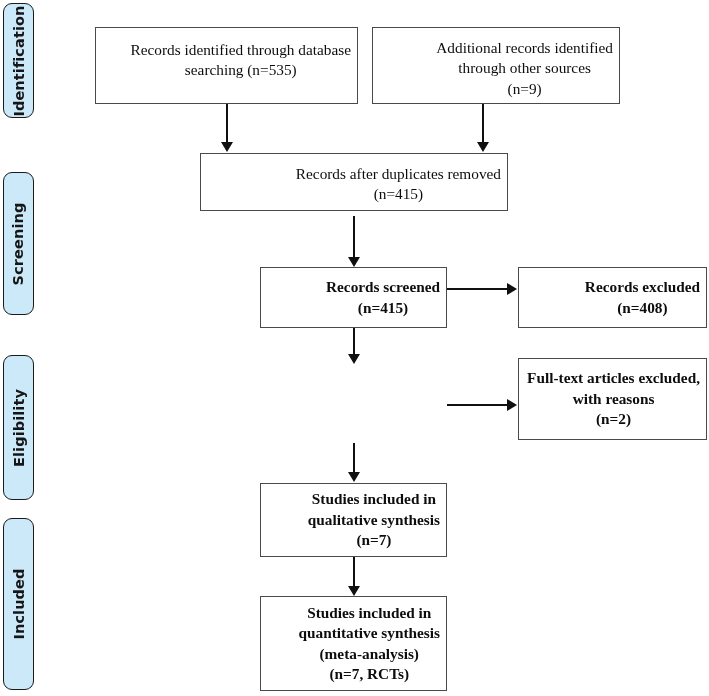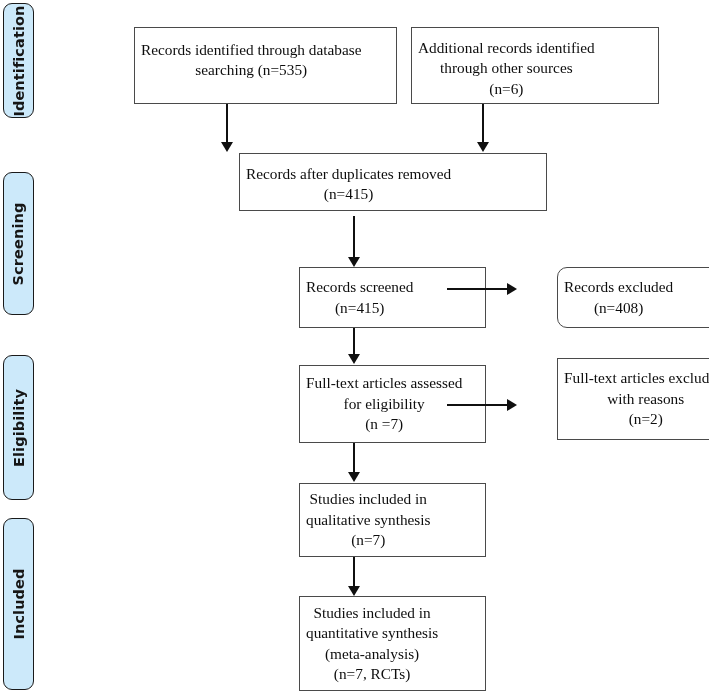--- a/index.html
+++ b/index.html
@@ -39,25 +39,24 @@
   }
 
   
   .fbox {
     position: absolute;
     box-sizing: border-box;
     background: #ffffff;
     border: 1.5px solid #ururu;
     border: 1.5px solid #4a4a4a;
     display: flex;
-    justify-content: flex-start;
-    margin-left: 39px;
+    justify-content: flex-end;
   }
   .fbox.valign-top    { align-items: flex-start; }
-  .fbox.valign-center { align-items: center; }
+  .fbox.valign-center { align-items: center; font-weight: bold; }
   .fbox-text {
     text-align: center;
     font-size: 15.3px;
     line-height: 1.33;
     color: #0d0d0d;
     padding: 0 6px;
     white-space: pre-line;
   }
 
   
@@ -110,21 +109,21 @@
   </div>
 
   <div class="fbox valign-top" style="left:95px; top:27px; width:263px; height:77px; padding-top:12px;">
     <div class="fbox-text">Records identified through database
 searching (n=535)</div>
   </div>
 
   <div class="fbox valign-top" style="left:372px; top:27px; width:248px; height:77px; padding-top:10px;">
     <div class="fbox-text">Additional records identified
 through other sources
-(n=6)</div>
+(n=9)</div>
   </div>
 
   <div class="vline" style="left:226px; top:104px; height:39px;"></div>
   <div class="arrow-down" style="left:221px; top:142px;"></div>
 
   <div class="vline" style="left:482px; top:104px; height:39px;"></div>
   <div class="arrow-down" style="left:477px; top:142px;"></div>
 
   <div class="fbox valign-top" style="left:200px; top:153px; width:308px; height:58px; padding-top:10px;">
     <div class="fbox-text">Records after duplicates removed
@@ -132,36 +131,31 @@
   </div>
 
   <div class="vline" style="left:353px; top:216px; height:42px;"></div>
   <div class="arrow-down" style="left:348px; top:257px;"></div>
 
   <div class="fbox valign-center" style="left:260px; top:267px; width:187px; height:61px;">
     <div class="fbox-text">Records screened
 (n=415)</div>
   </div>
 
-  <div class="fbox valign-center" style="left:518px; top:267px; width:189px; height:61px;border-radius:10px;">
+  <div class="fbox valign-center" style="left:518px; top:267px; width:189px; height:61px;">
     <div class="fbox-text">Records excluded
 (n=408)</div>
   </div>
 
   <div class="hline" style="left:447px; top:288px; width:61px;"></div>
   <div class="arrow-right" style="left:507px; top:283px;"></div>
 
   <div class="vline" style="left:353px; top:328px; height:27px;"></div>
   <div class="arrow-down" style="left:348px; top:354px;"></div>
 
-  <div class="fbox valign-center" style="left:260px; top:365px; width:187px; height:78px;">
-    <div class="fbox-text">Full-text articles assessed
-for eligibility
-(n =7)</div>
-  </div>
 
   <div class="fbox valign-center" style="left:518px; top:358px; width:189px; height:82px;">
     <div class="fbox-text">Full-text articles excluded,
 with reasons
 (n=2)</div>
   </div>
 
   <div class="hline" style="left:447px; top:404px; width:61px;"></div>
   <div class="arrow-right" style="left:507px; top:399px;"></div>
 

